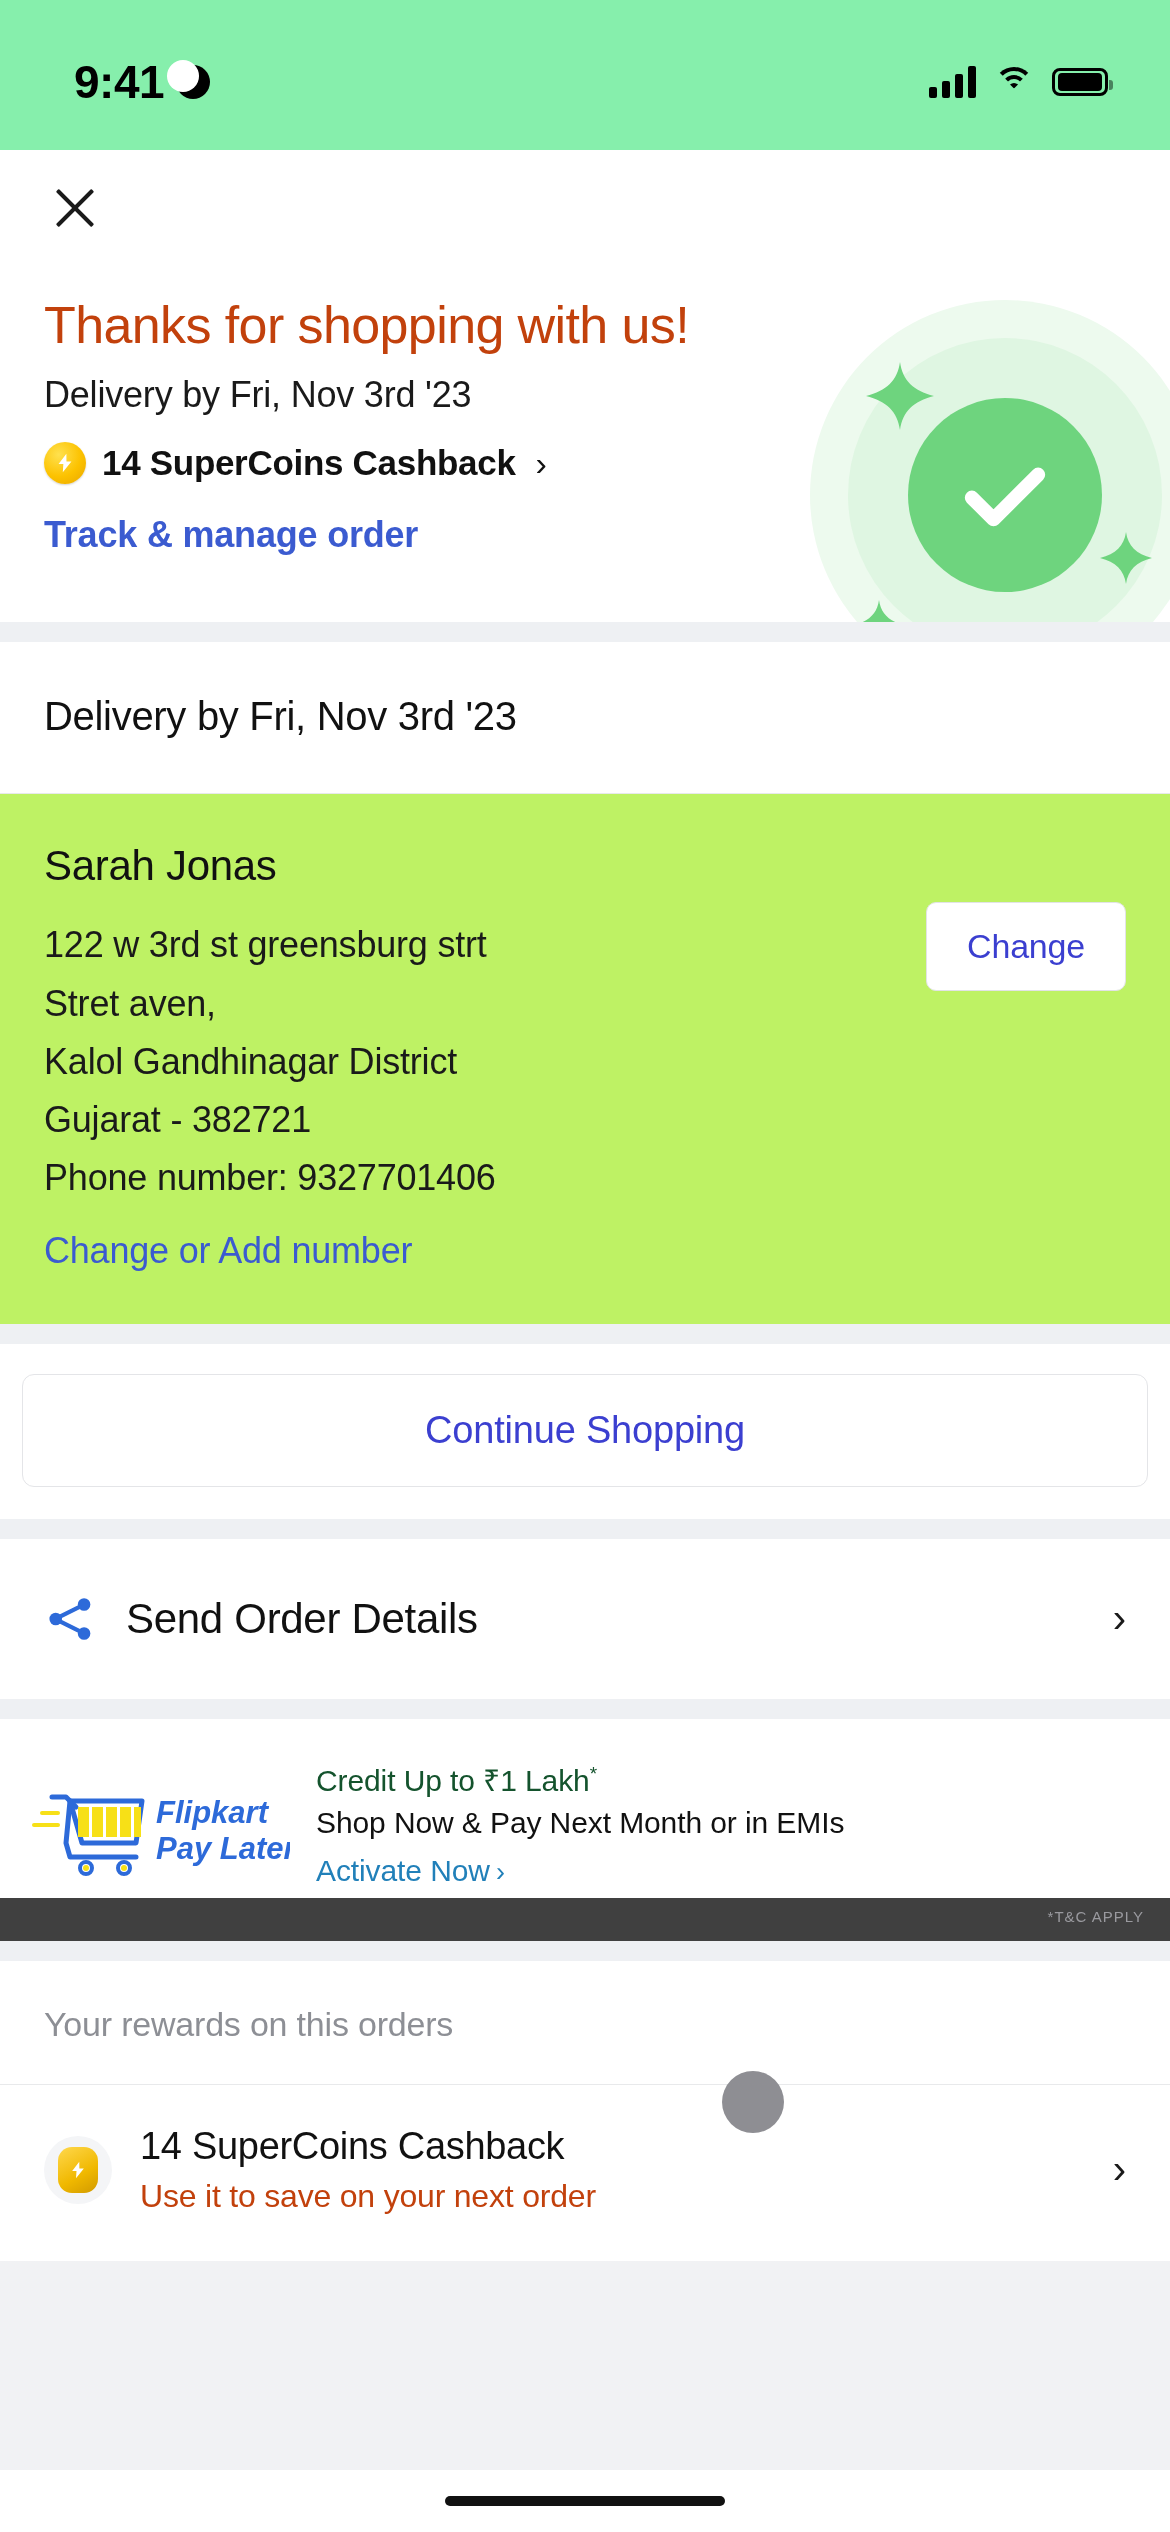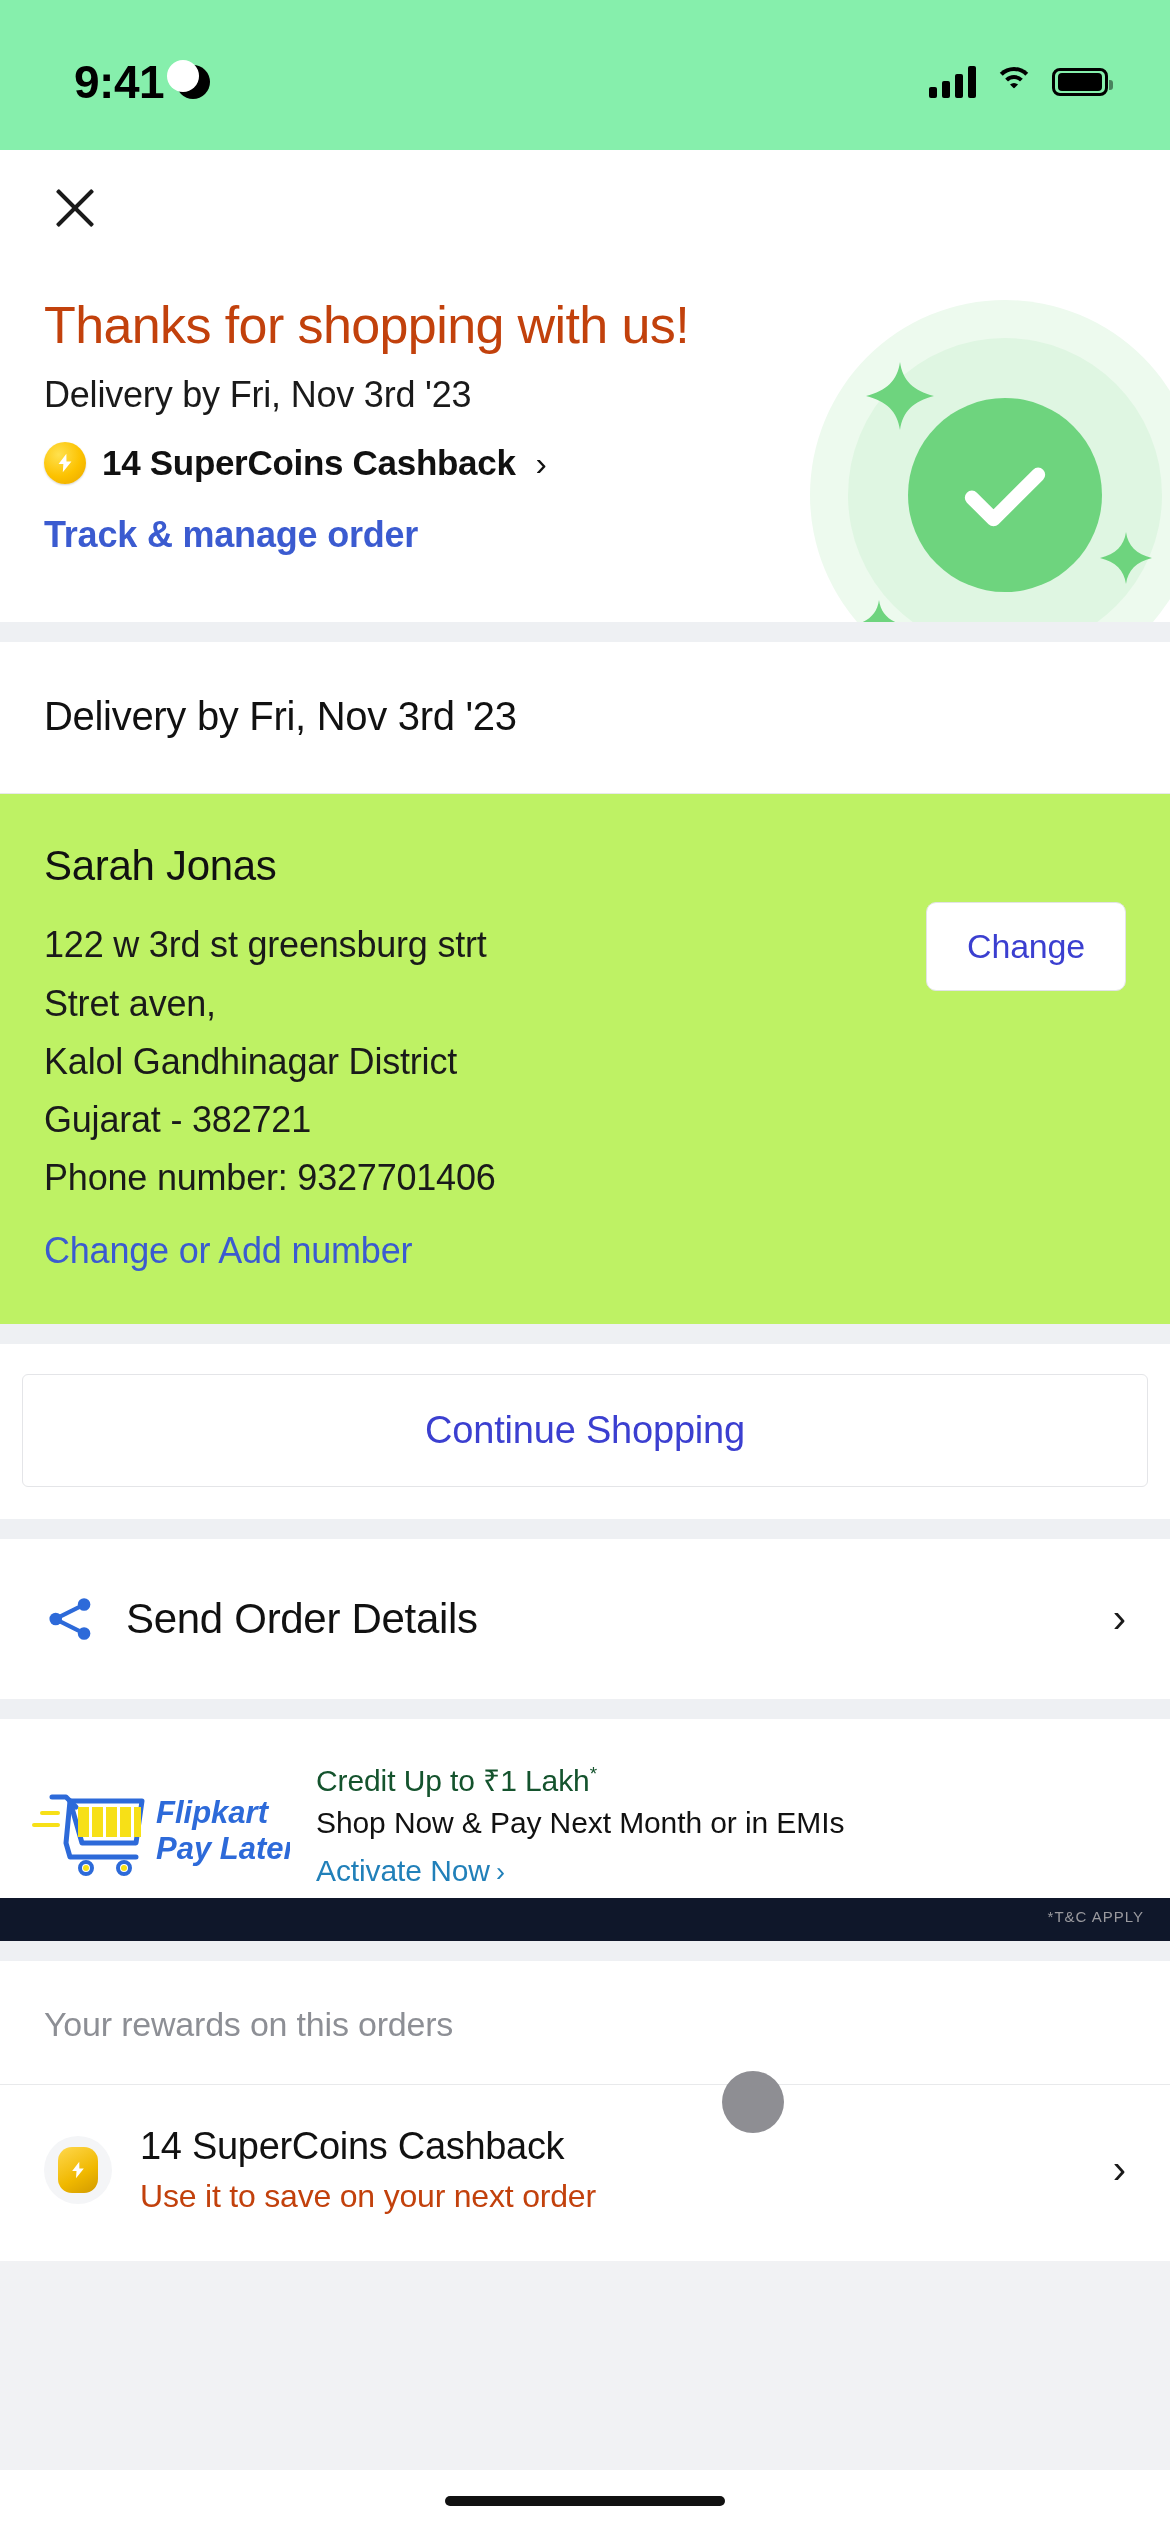--- a/index.html
+++ b/index.html
@@ -97,41 +97,41 @@
   .btn-change {
     position:absolute; right:44px; top:108px;
     border:1.5px solid #e2e3e6; border-radius:10px; background:#fff;
     padding:24px 40px; font-size:34px; color:#3b3fd0; letter-spacing:-0.2px;
     font-family:inherit; cursor:pointer;
   }
 
   
   .cs-wrap { background:#fff; padding:30px 22px 32px 22px; }
   .btn-continue {
-    width:100%; background:#fff; border:1.5px solid #e4e5e8; border-radius:6px;
+    width:100%; background:#fff; border:1.5px solid #e4e5e8; border-radius:12px;
     padding:34px 0; font-size:38px; color:#3b3fd0; font-family:inherit; letter-spacing:-0.2px; cursor:pointer;
   }
 
   
   .sod { background:#fff; display:flex; align-items:center; padding:54px 44px 54px 44px; gap:30px; }
   .share-ico { width:52px; height:52px; flex:none; }
   .sod .lbl { flex:1; font-size:42px; color:#111; letter-spacing:-0.3px;}
   .chev-r { font-size:40px; color:#1a1a1a; }
 
   
   .paylater { background:#fff; padding:34px 30px 10px 30px; display:flex; align-items:flex-start; gap:26px; position:relative; }
   .pl-logo { width:260px; flex:none; padding-top:14px; }
   .pl-logo svg { width:100%; display:block; }
   .pl-text { flex:1; padding-top:6px; }
   .pl-text .l1 { font-size:30px; color:#14532d; letter-spacing:-0.1px;}
   .pl-text .l1 sup { font-size:19px; }
   .pl-text .l2 { font-size:30px; color:#111; margin-top:6px; letter-spacing:-0.1px;}
   .pl-text .l3 { font-size:30px; color:#2180b9; margin-top:14px; font-weight:500; letter-spacing:-0.1px;}
   .pl-text .l3 span.c { font-size:27px; margin-left:6px; }
-  .tnc { text-align:right; font-size:15px; color:#9a9a9f; letter-spacing:1px; padding:10px 26px 16px 0; background:#0f172a;}
+  .tnc { text-align:right; font-size:15px; color:#9a9a9f; letter-spacing:1px; padding:10px 26px 16px 0; background:#404040;}
 
   
   .rew-head { background:#fff; padding:44px 44px 40px 44px; }
   .rew-head .t { font-size:34px; color:#8d8f95; letter-spacing:-0.2px;}
   .rew-row { background:#fff; display:flex; align-items:center; padding:40px 44px 46px 44px; gap:28px; position:relative; }
   .rew-ico { width:68px; height:68px; flex:none; border-radius:50%; background:#f4f5f7; display:flex; align-items:center; justify-content:center; }
   .rew-ico .inner {
     width:40px; height:46px; border-radius:14px;
     background:linear-gradient(150deg,#ffd84d 0%,#f0b800 60%,#d19a00 100%);
     display:flex; align-items:center; justify-content:center;

